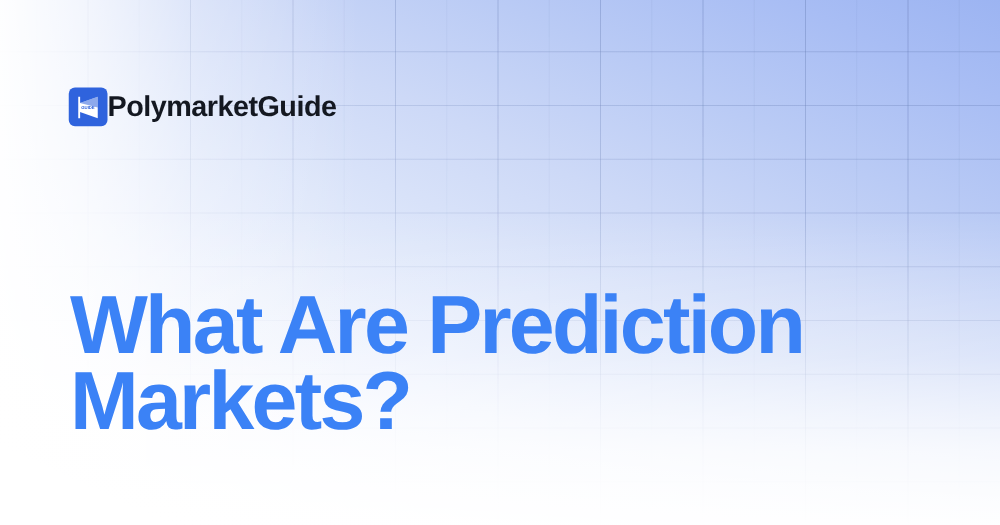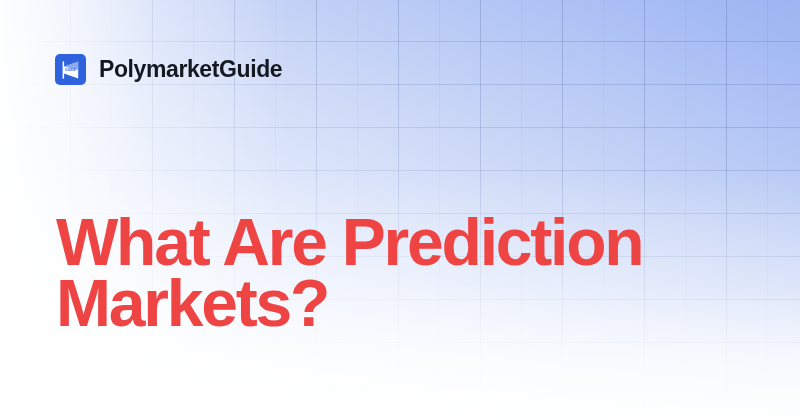--- a/index.html
+++ b/index.html
@@ -99,24 +99,23 @@
         rgba(0,0,0,0.8) 0%,
         rgba(0,0,0,0.45) 35%,
         rgba(0,0,0,0.12) 62%,
         rgba(0,0,0,0) 85%);
   }
 
   
   .brand {
     position: absolute;
     left: 55px;
-    top: 54px;
+    top: 70px;
     display: flex;
     align-items: center;
-    gap: 13px;
   }
   .brand-mark {
     width: 31px;
     height: 31px;
     border-radius: 5px;
     background: #2f63dd;
     display: flex;
     align-items: center;
     justify-content: center;
     flex: 0 0 auto;
@@ -128,28 +127,28 @@
     letter-spacing: -0.4px;
     color: #141821;
     white-space: nowrap;
     line-height: 1;
   }
 
   
   .headline {
     position: absolute;
     left: 56px;
-    top: 212px;
+    top: 229px;
     width: 660px;
     margin: 0;
     font-size: 66px;
     font-weight: bold;
     line-height: 0.92;
     letter-spacing: -2.2px;
-    color: #ef4444;
+    color: #3b82f6;
     white-space: pre-line;
   }
 </style>
 </head>
 <body>
 
 <div class="canvas">
 
   <div class="bg-base"></div>
   <div class="bg-wash"></div>

